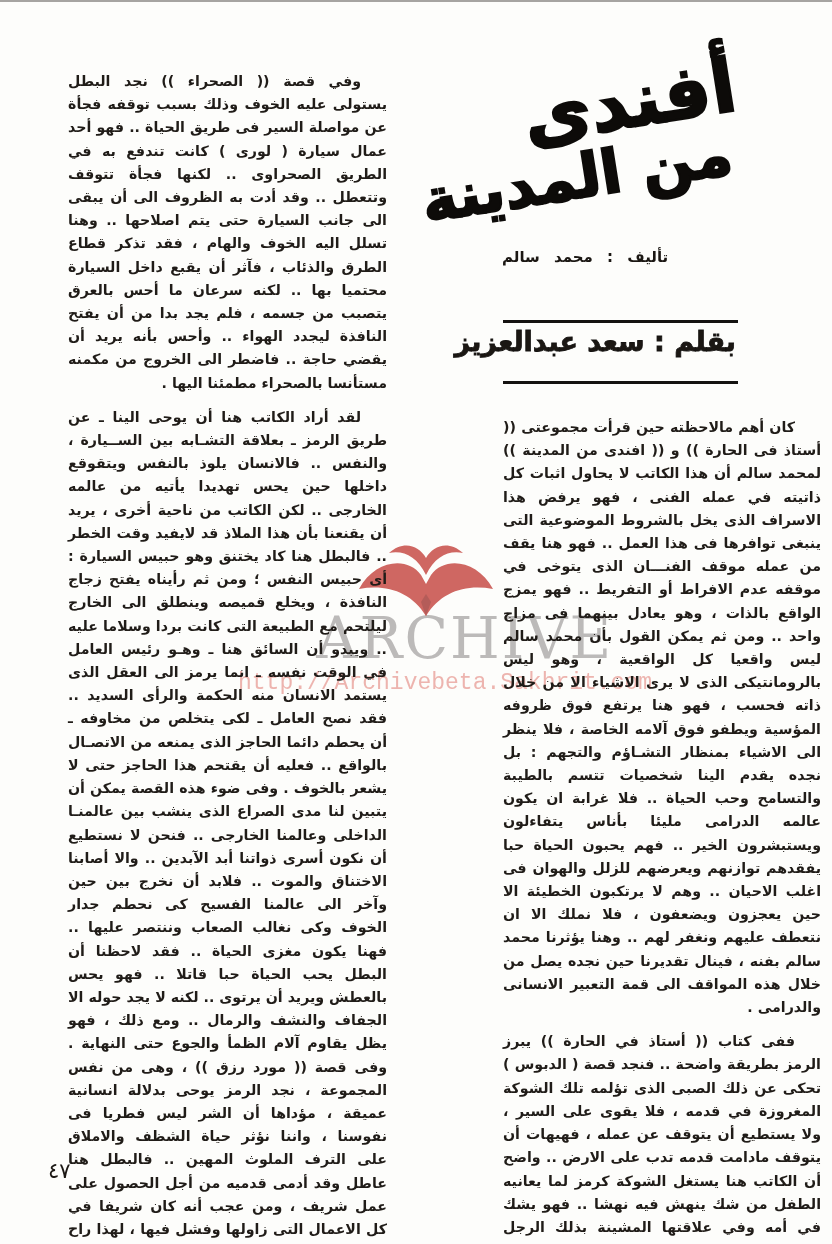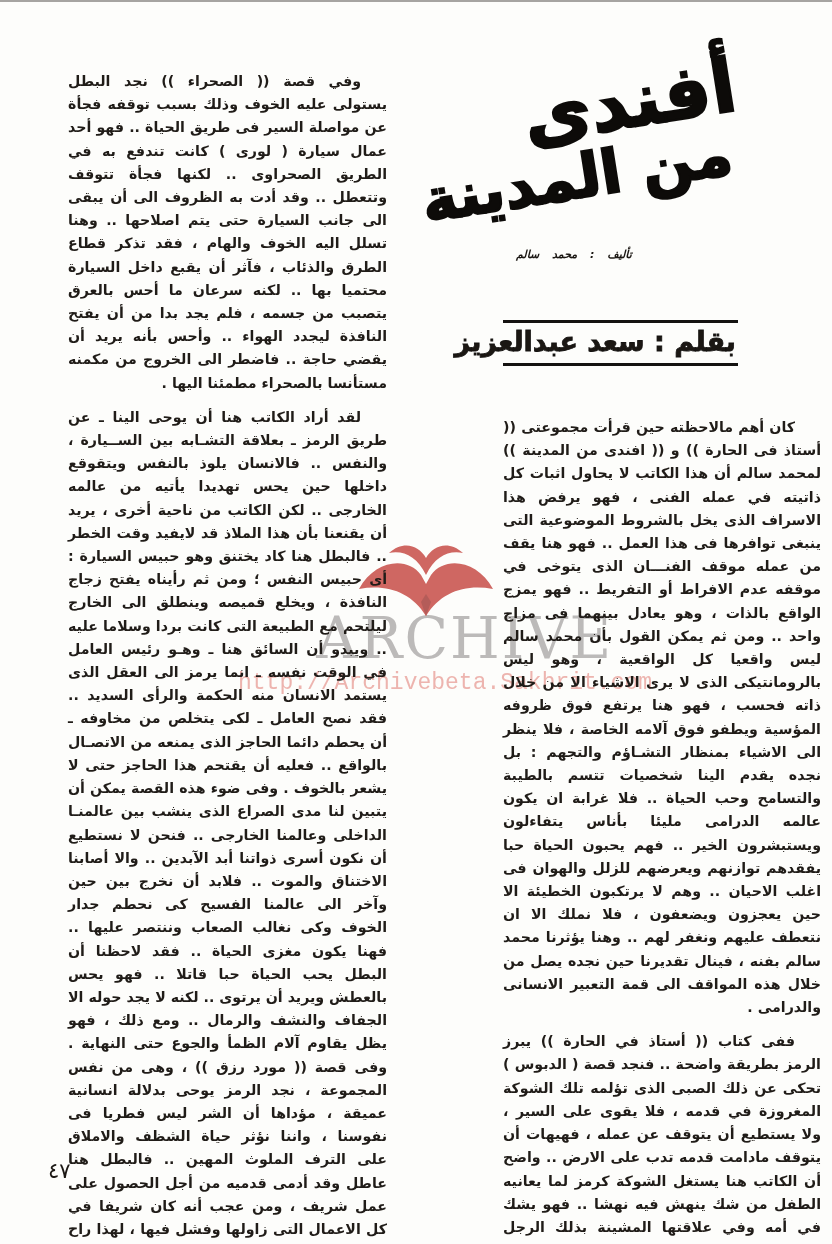--- a/index.html
+++ b/index.html
@@ -37,33 +37,32 @@
     color:#0d0b09;
     -webkit-text-stroke:2.2px #0d0b09;
     transform:rotate(-9deg);
     z-index:2;
     white-space:nowrap;
   }
   .title-1{right:95px;top:56px;font-size:74px;}
   .title-2{right:99px;top:140px;font-size:60px;}
   .author-credit{
     position:absolute;
-    left:516px;top:246px;width:306px;
+    left:502px;top:246px;width:306px;
     direction:rtl;text-align:left;
-    font-size:11px;font-weight:700;
+    font-size:15px;font-weight:700;
     word-spacing:9px;
     z-index:2;
-    font-style:italic;
   }
   .byline-box{
     position:absolute;
     left:503px;top:318px;width:231px;
     border-top:3px solid #141210;
     border-bottom:3px solid #141210;
-    padding:3px 2px 6px 2px;
+    padding:3px 2px 24px 2px;
     direction:rtl;text-align:center;
     z-index:2;
   }
   .byline-box .byline{
     font-size:27px;font-weight:700;
     -webkit-text-stroke:0.8px #141210;
     white-space:nowrap;
   }
 
   

